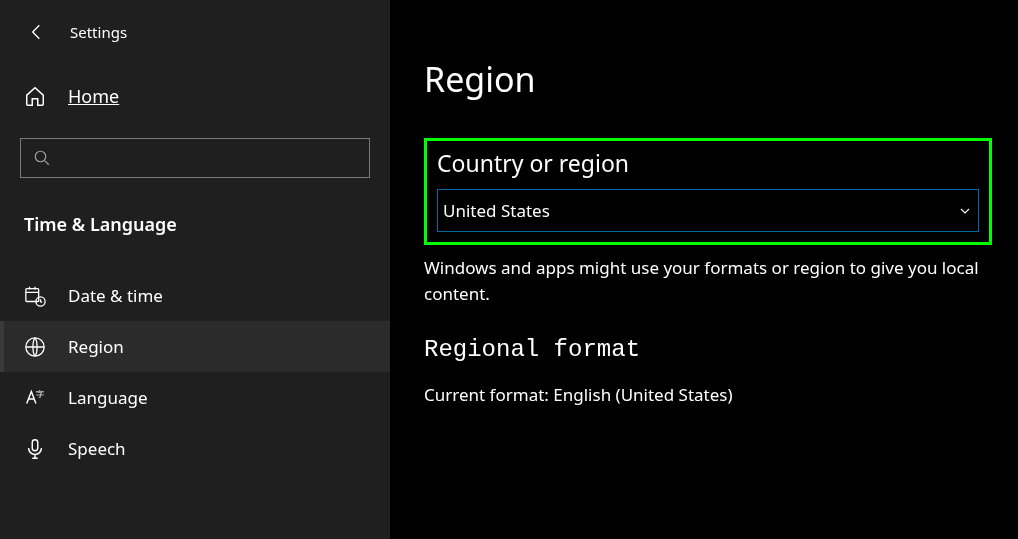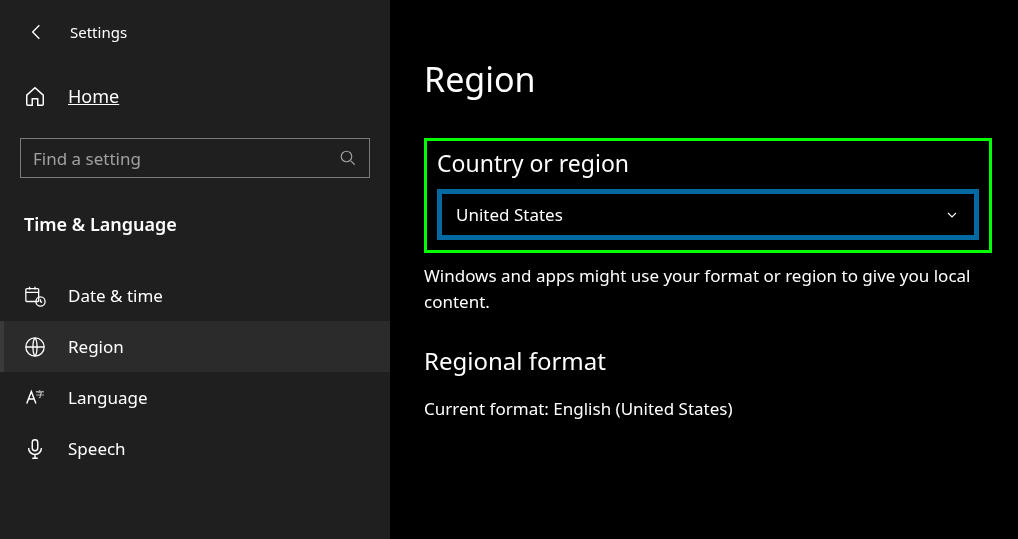--- a/index.html
+++ b/index.html
@@ -95,30 +95,30 @@
     position: relative;
   }
   .page-title { font-size: 34px; font-weight: 400; margin-bottom: 36px; }
   .highlight-box {
     border: 3px solid #00ff00;
     padding: 6px 10px 10px 10px;
     margin-bottom: 10px;
   }
   .section-label { font-size: 23px; margin-bottom: 10px; }
   .dropdown {
-    border: 5px solid #0369a1;
-    padding: 9px 14px;
+    border: 1px solid #0369a1;
+    padding: 9px 5px;
     display: flex; align-items: center; justify-content: space-between;
     font-size: 17px;
     cursor: pointer;
     background: #000;
   }
   .chevron { color: #ffffff; }
   .desc-text { font-size: 17px; line-height: 1.5; color: #ffffff; margin-top: 4px; }
-  .section-heading { font-size: 24px; font-weight: 400; margin-top: 30px; margin-bottom: 20px; }
+  .section-heading { font-size: 24px; font-weight: 400; margin-top: 30px; margin-bottom: 20px; font-family: Liberation Mono, monospace; }
   .sub-label { font-size: 17px; margin-bottom: 8px; }
   svg { display: block; }
 </style>
 </head>
 <body>
 
 <div class="sidebar">
   <div class="header-row">
     <div class="back-btn">
       <svg width="20" height="20" viewBox="0 0 24 24" fill="none" stroke="currentColor" stroke-width="1.6">
@@ -131,21 +131,20 @@
   <div class="home-row">
     <div class="nav-icon">
       <svg width="22" height="22" viewBox="0 0 24 24" fill="none" stroke="currentColor" stroke-width="1.6">
           <path d="M3 11l9-8 9 8v10a1 1 0 0 1-1 1h-5v-7h-6v7H4a1 1 0 0 1-1-1z"></path>
         </svg>
     </div>
     <div class="home-label">Home</div>
   </div>
 
   <div class="search-box">
-    <input class="search-input" type="text" placeholder="Find a setting" style="">
     <div class="search-icon">
       <svg width="18" height="18" viewBox="0 0 24 24" fill="none" stroke="currentColor" stroke-width="1.6">
           <circle cx="10" cy="10" r="7"></circle>
           <path d="M21 21l-5.2-5.2"></path>
         </svg>
     </div>
   </div>
 
   <div class="group-title">Time &amp; Language</div>
 
@@ -202,20 +201,20 @@
     <div class="dropdown">
       <span>United States</span>
       <span class="chevron">
         <svg width="16" height="16" viewBox="0 0 24 24" fill="none" stroke="currentColor" stroke-width="1.6">
             <path d="M6 9l6 6 6-6"></path>
           </svg>
       </span>
     </div>
   </div>
 
-  <div class="desc-text">Windows and apps might use your format or region to give you local content.</div>
+  <div class="desc-text">Windows and apps might use your formats or region to give you local content.</div>
 
   <h2 class="section-heading">Regional format</h2>
 
   <div class="sub-label">Current format: English (United States)</div>
 
 
 </div>
 
 </body></html>

